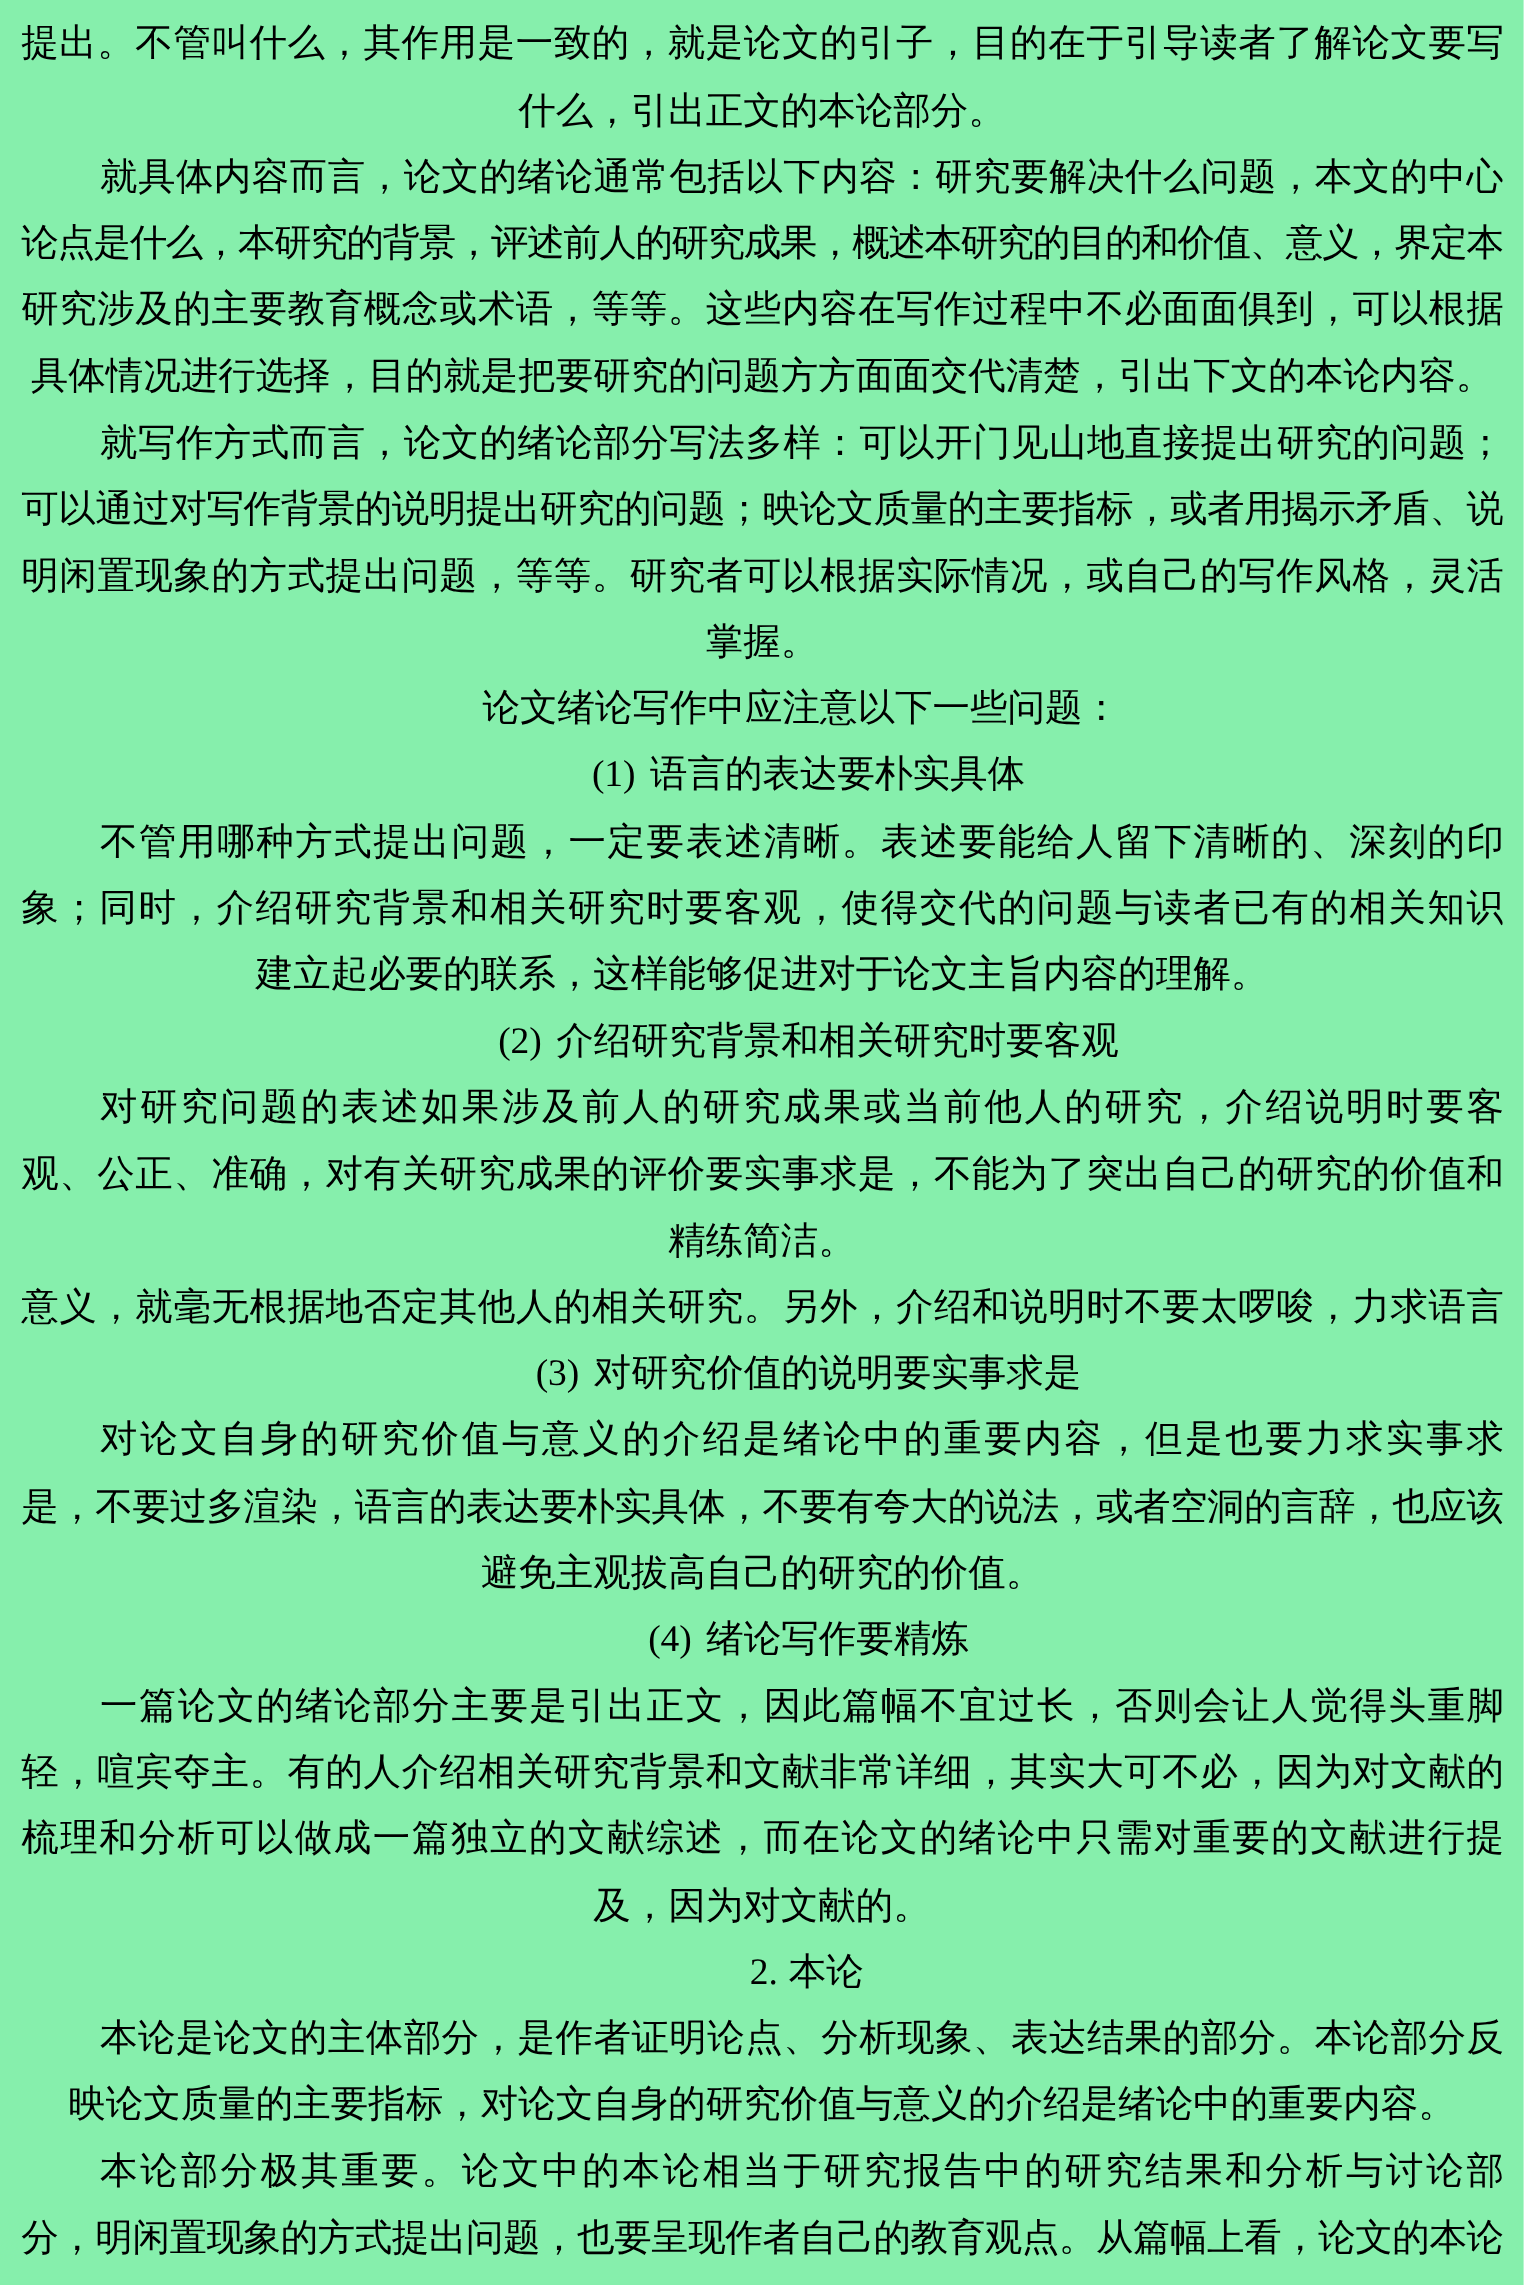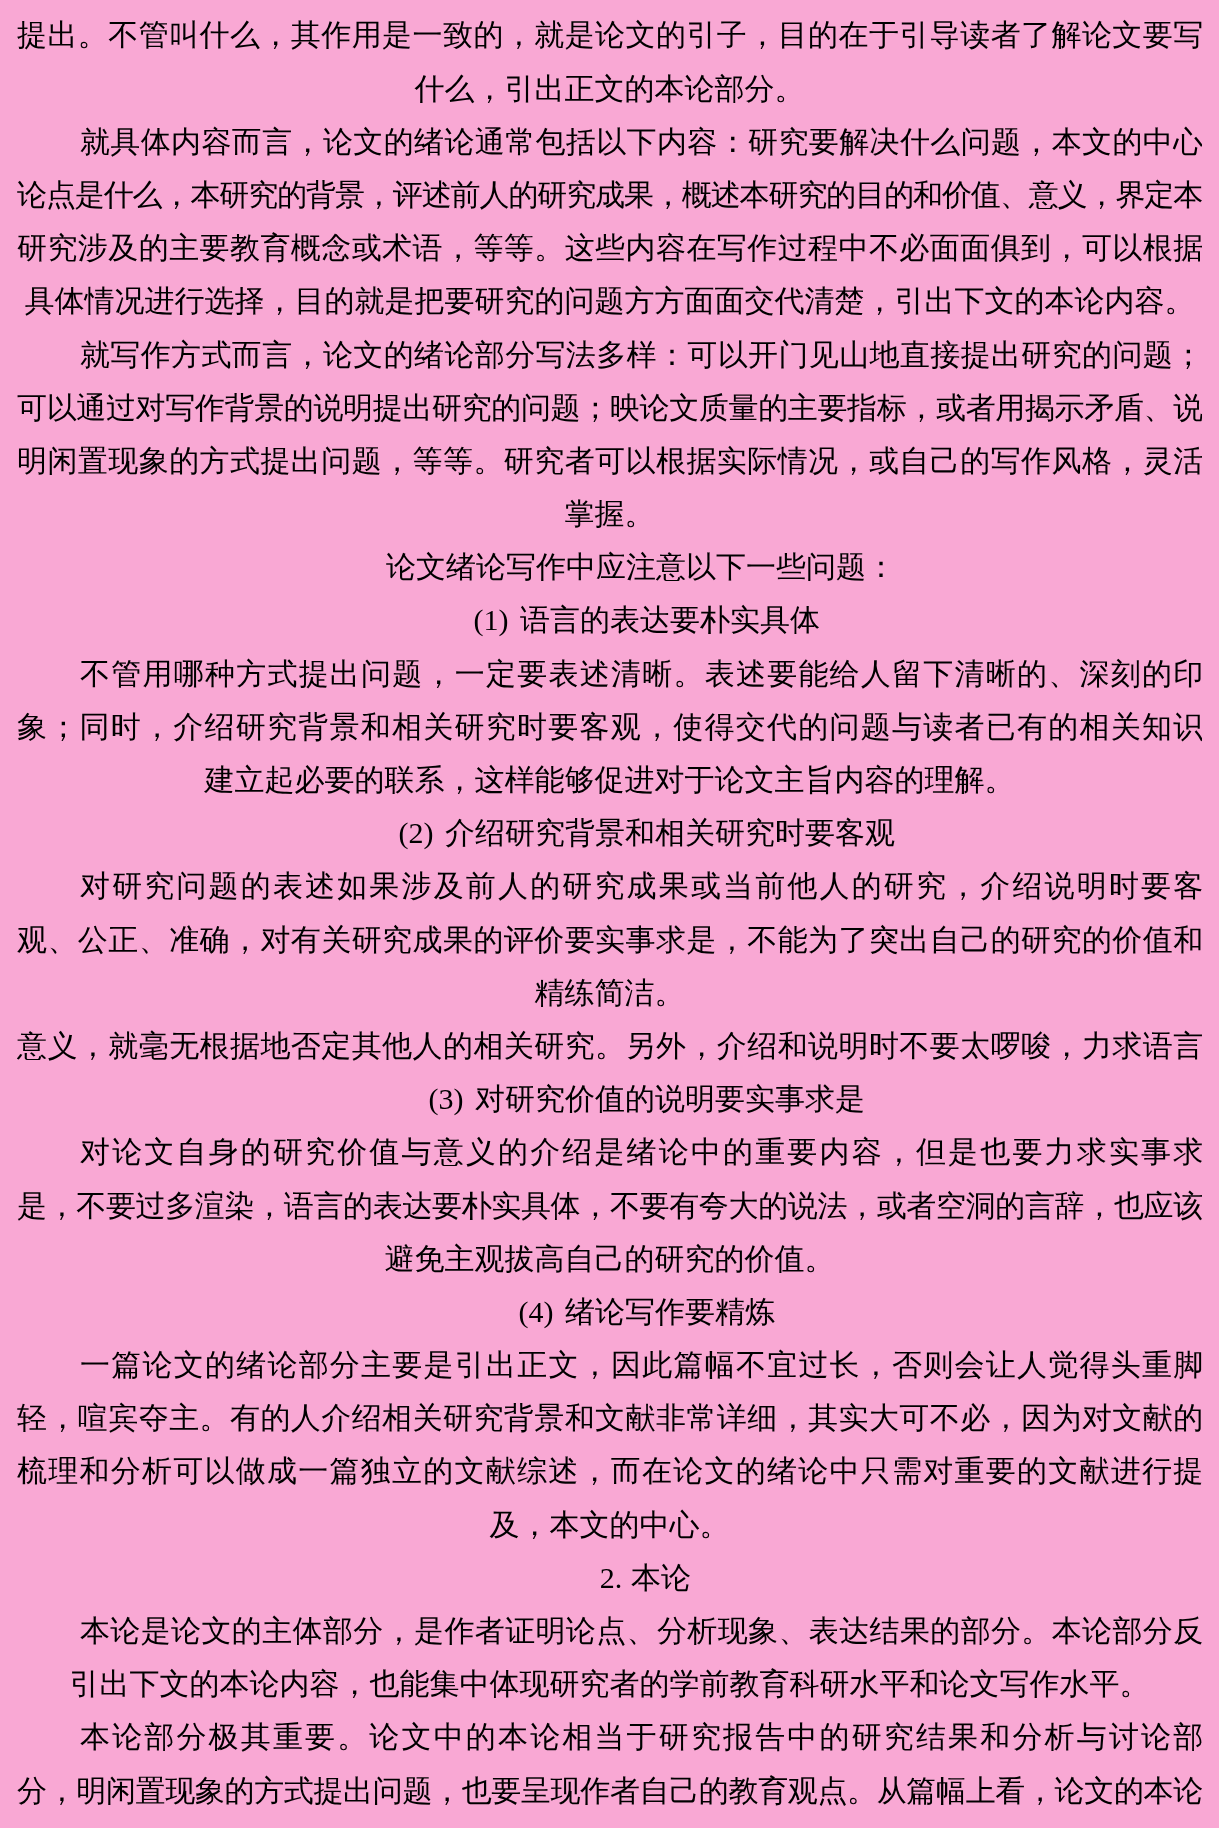--- a/index.html
+++ b/index.html
@@ -1,21 +1,21 @@
 <!DOCTYPE html>
 <html><head>
   <meta charset="utf-8">
   <style>
     html, body { margin: 0; padding: 0; background: #ffffff; }
     .page {
       position: relative;
       width: 1219px;
       height: 1828px;
       overflow: hidden;
-      background: #f9a8d4;
+      background: #86efac;
       color: #000000;
       font-family: "DejaVu Serif", "Liberation Serif", serif;
       font-size: 30px;
     }
     .content {
       position: absolute;
       left: 17px;
       top: 8.4px;
       width: 1185px;
     }
@@ -105,30 +105,30 @@
     </div>
 
     <div class="block line end indent sub">
       <span class="num">(4)</span><span>绪论写作要精炼</span>
     </div>
 
     <div class="block">
       <div class="line full indent">一篇论文的绪论部分主要是引出正文，因此篇幅不宜过长，否则会让人觉得头重脚</div>
       <div class="line full">轻，喧宾夺主。有的人介绍相关研究背景和文献非常详细，其实大可不必，因为对文献的</div>
       <div class="line full">梳理和分析可以做成一篇独立的文献综述，而在论文的绪论中只需对重要的文献进行提</div>
-      <div class="line end">及，本文的中心。</div>
+      <div class="line end">及，因为对文献的。</div>
     </div>
 
     <div class="block line end indent sec">
       <span class="num">2.</span><span>本论</span>
     </div>
 
     <div class="block">
       <div class="line full indent">本论是论文的主体部分，是作者证明论点、分析现象、表达结果的部分。本论部分反</div>
-      <div class="line end">引出下文的本论内容，也能集中体现研究者的学前教育科研水平和论文写作水平。</div>
+      <div class="line end">映论文质量的主要指标，对论文自身的研究价值与意义的介绍是绪论中的重要内容。</div>
     </div>
 
     <div class="block">
       <div class="line full indent">本论部分极其重要。论文中的本论相当于研究报告中的研究结果和分析与讨论部</div>
       <div class="line full">分，明闲置现象的方式提出问题，也要呈现作者自己的教育观点。从篇幅上看，论文的本论</div>
     </div>
 
   </div>
 </div>
 

